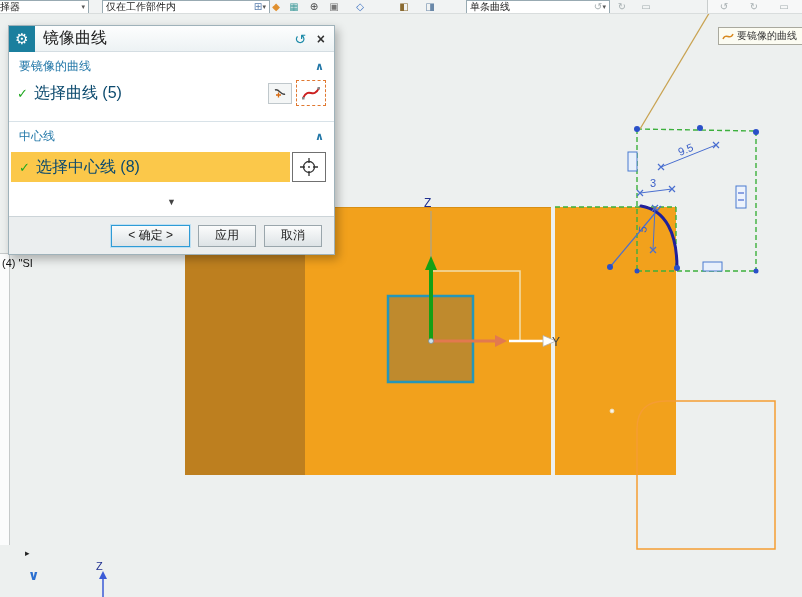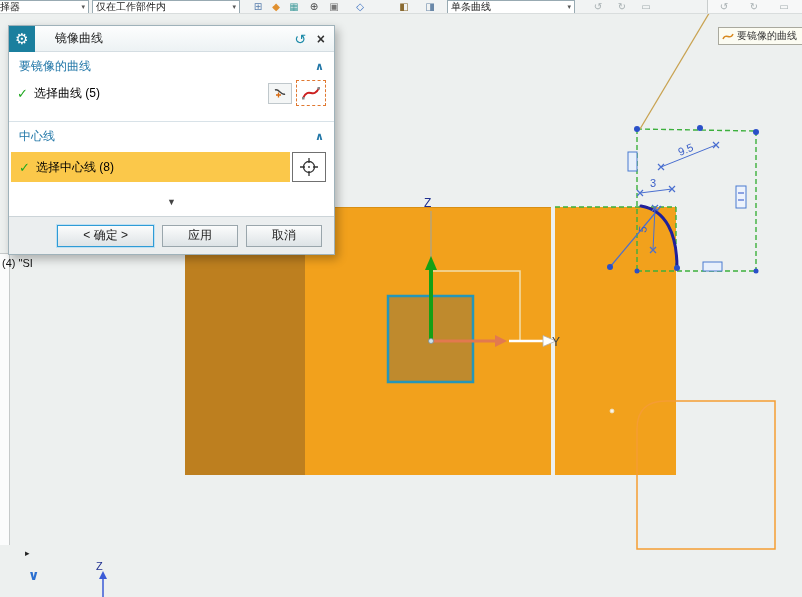--- a/index.html
+++ b/index.html
@@ -9,22 +9,22 @@
 
   
   .toolbar{position:absolute;left:0;top:0;width:802px;height:14px;background:#f1f3f3;
            border-bottom:1px solid #d9dddd;z-index:5;overflow:hidden}
   .tb-right{position:absolute;left:707px;top:0;width:95px;height:14px;background:#f7f8f8;border-left:1px solid #c9cdcd}
   .tb-dd{position:absolute;top:0;height:14px;background:#fff;border:1px solid #98aab2;
          display:flex;align-items:center;font-size:10px;color:#222;padding:0 3px;gap:3px}
   .tb-dd .lbl{white-space:nowrap;overflow:hidden;flex:1}
   .dd-ar{font-size:7px;color:#555}
   .dd1{left:-14px;width:103px}
-  .dd2{left:92px;width:148px}
-  .dd3{left:447px;width:128px}
+  .dd2{left:102px;width:168px}
+  .dd3{left:466px;width:144px}
   .tbi{position:absolute;top:0;width:16px;height:14px;font-size:10px;line-height:13px;text-align:center;cursor:pointer}
   .ci1{color:#5a7fae}.ci2{color:#e09030}.ci3{color:#3e9a9a}.ci4{color:#444}
   .ci5{color:#777}.ci6{color:#3a6fc0}.ci7{color:#8a6a30}.ci8{color:#6a88a8}
   .gray{color:#a8b0b2}
 
   
   .vp{position:absolute;left:0;top:0;width:802px;height:597px;z-index:1}
   .vp text{font-family:"Liberation Sans","DejaVu Sans",sans-serif}
   .dim{fill:#3a5fc8;font-size:11px}
 
@@ -33,45 +33,45 @@
         border:1px solid #a9a99e;display:flex;align-items:center;gap:3px;padding:0 3px;
         font-size:10px;color:#333;z-index:6;white-space:nowrap;overflow:hidden}
 
   
   .dialog{position:absolute;left:8px;top:25px;width:327px;height:230px;background:#fff;
           border:1px solid #9fb2ba;box-shadow:3px 4px 9px rgba(0,0,0,.28);z-index:10;
           display:flex;flex-direction:column}
   .dlg-title{height:26px;background:linear-gradient(#fdfefe,#edf2f4);border-bottom:1px solid #d4dde2;
              display:flex;align-items:center;position:relative;flex:none}
   .dlg-gear{width:26px;height:26px;background:#1b7f9e;color:#fff;font-size:15px;line-height:26px;text-align:center}
-  .dlg-title-text{margin-left:20px;font-size:12px;color:#222}
+  .dlg-title-text{margin-left:8px;font-size:16px;color:#222}
   .dlg-reset{position:absolute;right:28px;color:#1b8aa8;font-size:14px;cursor:pointer}
   .dlg-close{position:absolute;right:9px;color:#333;font-size:14px;font-weight:bold;cursor:pointer}
   .dlg-body{flex:1;position:relative;background:#fff;overflow:hidden}
   .sec-h{display:flex;align-items:center;justify-content:space-between;padding:6px 10px 3px 10px}
   .sec-label{color:#2277a8;font-size:12px}
   .sec-chev{color:#2277a8;font-size:11px;font-weight:bold;cursor:pointer}
   .row{display:flex;align-items:center;padding:2px 8px}
   .check{color:#1fa81f;font-weight:bold;font-size:13px;margin-right:6px}
-  .row-label{font-size:12px;color:#000000}
+  .row-label{font-size:16px;color:#0c4a6e}
   .spacer{flex:1}
   .mini-btn{width:24px;height:21px;background:#f4f6f6;border:1px solid #c0c8cc;
             display:flex;align-items:center;justify-content:center;padding:0;margin-left:4px;cursor:pointer}
   .mini-btn.active{width:30px;height:26px;border:1px dashed #e07830;background:#fff}
   .sep-top{border-top:1px solid #d8e2e8;margin-top:13px}
   .center-row{padding:4px 8px 0 2px}
   .hl{flex:1;height:30px;background:#fbc84a;display:flex;align-items:center;padding-left:8px;cursor:pointer}
   .picker-btn{width:34px;height:30px;background:#fff;border:1px solid #707070;
               display:flex;align-items:center;justify-content:center;margin-left:2px;cursor:pointer}
   .expand-row{text-align:center;margin-top:9px}
   .expand-btn{border:none;background:transparent;font-size:9px;color:#444;width:46px;cursor:pointer}
   .dlg-footer{height:38px;background:#ebeeef;border-top:1px solid #ccd4d8;flex:none;
               display:flex;align-items:center;justify-content:flex-end;gap:8px;padding-right:12px}
   .btn{min-width:52px;height:22px;font-size:12px;color:#222;cursor:pointer;
-       background:linear-gradient(#fbfcfc,#dde3e6);border:1px solid #9aa6ac;padding:0 25px}
+       background:linear-gradient(#fbfcfc,#dde3e6);border:1px solid #9aa6ac;padding:0 16px}
   .btn.ok{border:1px solid #2e9bd6;box-shadow:0 0 0 1px #bfe0f2}
 
   
   .left-strip{position:absolute;left:0;top:253px;width:10px;height:292px;background:#fbfcfc;
               border-right:1px solid #c6caca;border-top:1px solid #c6caca;z-index:4}
   .tree-text{position:absolute;left:2px;top:257px;font-size:11px;color:#111;z-index:4;white-space:nowrap}
   .panel-arrow{position:absolute;left:25px;top:548px;font-size:9px;color:#222;z-index:4;cursor:pointer}
   .dbl-chev{position:absolute;left:28px;top:567px;font-size:14px;color:#2a6fd0;font-weight:bold;z-index:4;cursor:pointer}
 </style>
 </head>

